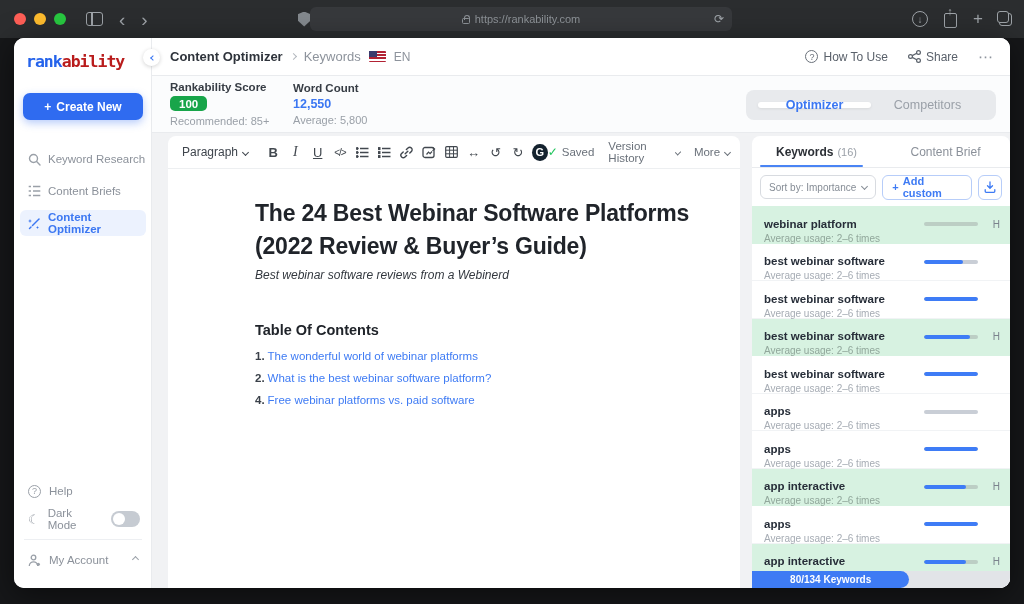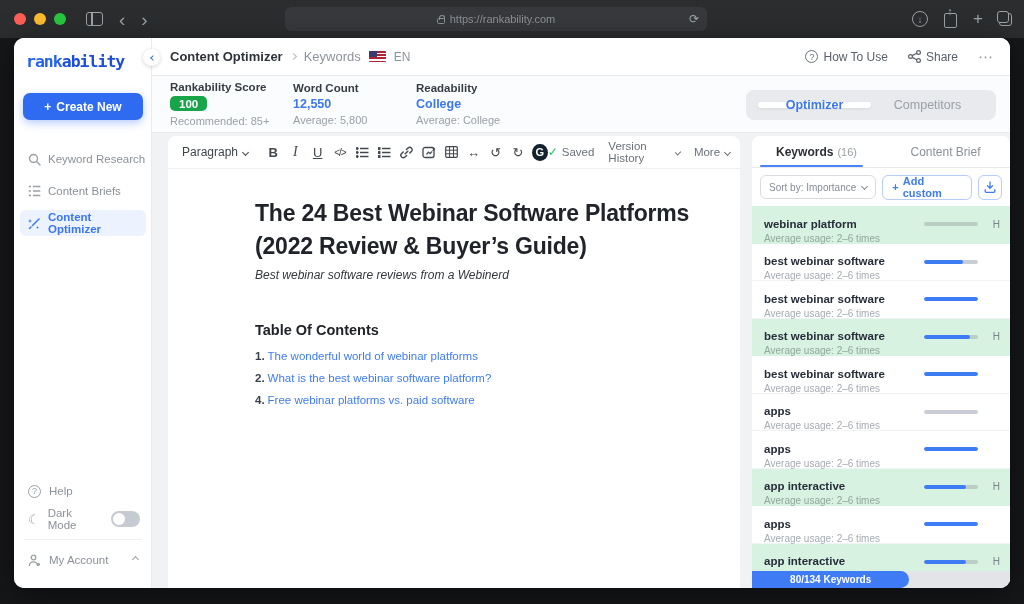--- a/index.html
+++ b/index.html
@@ -7,39 +7,39 @@
   body { background:#161719; font-family:"Liberation Sans", sans-serif; -webkit-font-smoothing:antialiased; }
 
   
   .chrome { position:absolute; left:0; top:0; width:1024px; height:38px; background:#2b2d2f; display:flex; align-items:center; }
   .traffic { display:flex; gap:8px; margin-left:14px; }
   .light { width:12px; height:12px; border-radius:50%; }
   .light.red{background:#ff5f57}.light.yellow{background:#febc2e}.light.green{background:#28c840}
   .sidebar-toggle { width:17px; height:14px; border:1.6px solid #9ea3a8; border-radius:3px; position:relative; margin-left:20px; }
   .sidebar-toggle::after{content:"";position:absolute;left:4px;top:0;bottom:0;width:1.6px;background:#9ea3a8;}
   .nav-arrow { font-size:19px; line-height:1; color:#9ea3a8; margin-left:16px; }
-  .urlbar { position:absolute; left:285px; top:7px; width:422px; height:24px; background:#37393c; border-radius:6px; display:flex; align-items:center; justify-content:center; color:#8d9297; font-size:11px; gap:5px; }
+  .urlbar { position:absolute; left:310px; top:7px; width:422px; height:24px; background:#37393c; border-radius:6px; display:flex; align-items:center; justify-content:center; color:#8d9297; font-size:11px; gap:5px; }
   .urlbar .reload { position:absolute; right:8px; font-size:12px; color:#9ea3a8; }
   .lock { width:8px; height:6px; border:1px solid #8d9297; border-radius:1.5px; position:relative; margin-top:3px; }
   .lock::before{content:"";position:absolute;left:1px;top:-4px;width:4px;height:4px;border:1px solid #8d9297;border-bottom:none;border-radius:3px 3px 0 0;}
   .chrome-right { position:absolute; right:12px; top:0; height:38px; display:flex; align-items:center; gap:16px; color:#9ea3a8; }
   .dl-circle { width:16px; height:16px; border:1.4px solid #9ea3a8; border-radius:50%; font-size:10px; display:flex; align-items:center; justify-content:center; }
   .share-mac { position:relative; width:13px; height:15px; border:1.4px solid #9ea3a8; border-radius:2px; margin-top:3px; }
   .share-mac::after{content:"↑";position:absolute;left:2.2px;top:-9px;font-size:11px;color:#9ea3a8;background:transparent;}
   .tabs-ic { width:13px; height:13px; border:1.4px solid #9ea3a8; border-radius:3px; position:relative; }
   .tabs-ic::before{content:"";position:absolute;right:2px;bottom:2px;width:10px;height:10px;border:1.4px solid #9ea3a8;border-radius:3px;background:#2b2d2f;}
   .shield { width:13px; height:15px; background:#84898e; clip-path:polygon(50% 0,100% 18%,100% 60%,50% 100%,0 60%,0 18%); margin-left:150px; }
 
   
   .window { position:absolute; left:14px; top:38px; width:996px; height:550px; background:#fff; border-radius:10px; overflow:hidden; box-shadow:0 6px 30px rgba(0,0,0,.5); }
 
   
   .side { position:absolute; left:0; top:0; width:138px; height:100%; background:#fff; border-right:1px solid #e9ebee; }
   .logo { margin:14px 0 0 12px; font-family:"DejaVu Sans Mono", monospace; font-weight:bold; font-size:16.5px; letter-spacing:-1px; }
-  .logo .p1{color:#2563eb}.logo .p2{color:#1d4ed8}
+  .logo .p1{color:#2563eb}.logo .p2{color:#b91c1c}
   .create-btn { position:absolute; left:9px; top:55px; width:120px; height:27px; background:#2f6bf0; color:#fff; border:none; border-radius:7px; font-size:12px; font-weight:bold; display:flex; align-items:center; justify-content:center; gap:5px; box-shadow:0 3px 8px rgba(47,107,240,.35); cursor:pointer; font-family:inherit; }
   .nav { position:absolute; left:6px; top:108px; width:126px; display:flex; flex-direction:column; gap:6px; }
   .nav-item { height:26px; display:flex; align-items:center; gap:7px; padding-left:8px; border-radius:6px; font-size:11.5px; color:#8b919a; cursor:pointer; }
   .nav-item.active { background:#ecf2fe; color:#3b77f2; font-weight:bold; }
   .nav-item svg { flex:0 0 auto; }
   .side-foot { position:absolute; left:6px; bottom:14px; width:126px; }
   .foot-item { height:28px; display:flex; align-items:center; gap:8px; padding-left:8px; font-size:11.5px; color:#8b919a; cursor:pointer; }
   .q-circle { width:13px; height:13px; border:1.3px solid #9aa0a8; border-radius:50%; font-size:9px; display:flex; align-items:center; justify-content:center; color:#9aa0a8; }
   .toggle { margin-left:auto; margin-right:6px; width:29px; height:16px; background:#c6cbd2; border-radius:9px; position:relative; cursor:pointer; }
   .toggle::after{content:"";position:absolute;left:2px;top:2px;width:12px;height:12px;border-radius:50%;background:#fff;}
@@ -248,25 +248,20 @@
       <div class="stat">
         <div class="lab">Rankability Score</div>
         <span class="val-badge">100</span>
         <div class="sub">Recommended: 85+</div>
       </div>
       <div class="stat">
         <div class="lab">Word Count</div>
         <div class="val-blue">12,550</div>
         <div class="sub">Average: 5,800</div>
       </div>
-      <div class="stat">
-        <div class="lab">Readability</div>
-        <div class="val-blue">College</div>
-        <div class="sub">Average: College</div>
-      </div>
       <div class="seg">
         <div class="seg-opt sel">Optimizer</div>
         <div class="seg-opt">Competitors</div>
       </div>
     </div>
 
     <div class="editor">
       <div class="etb">
         <span class="para">
             <span>Paragraph</span>

